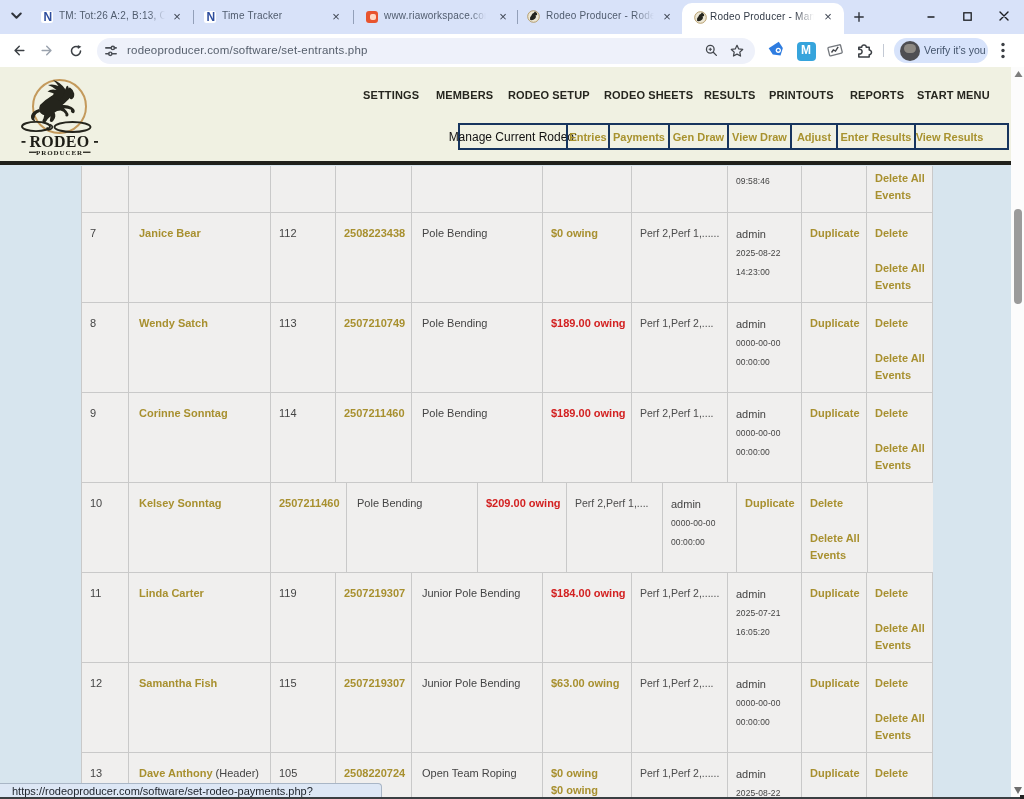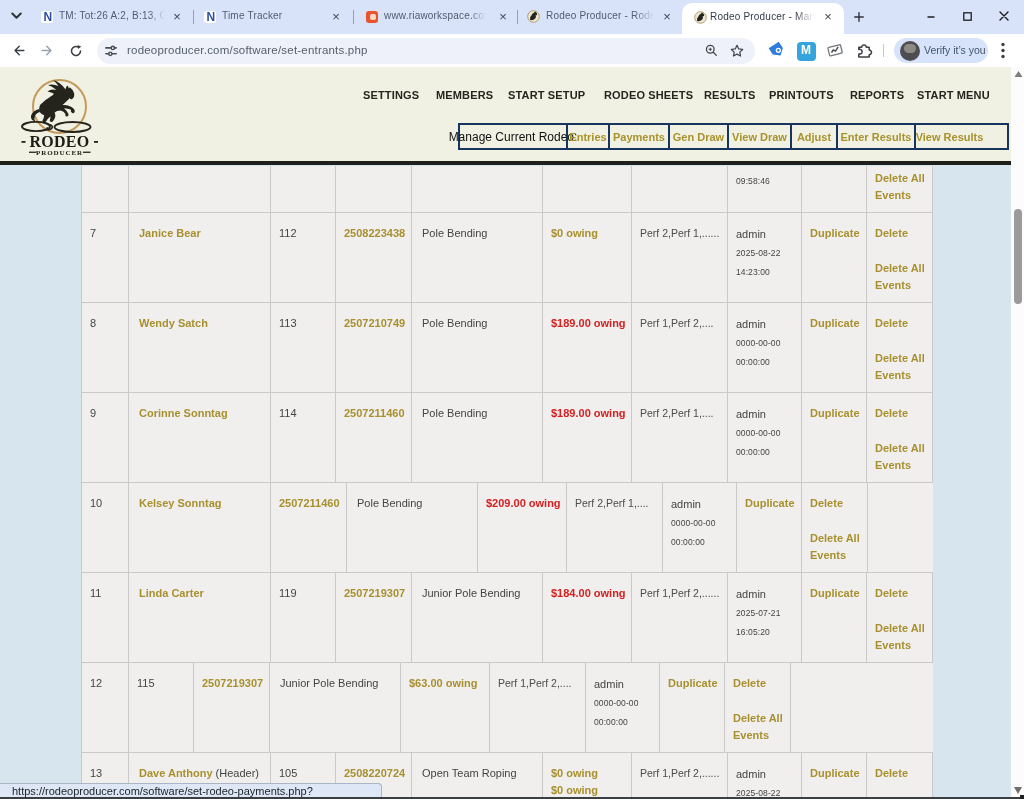--- a/index.html
+++ b/index.html
@@ -197,21 +197,21 @@
 
         <rect x="1.5" y="69" width="4" height="1.8" fill="#24241c"></rect>
         <rect x="74" y="69" width="4" height="1.8" fill="#24241c"></rect>
         <text x="39.5" y="74.5" text-anchor="middle" font-family="Liberation Serif, serif" font-weight="bold" font-size="16" letter-spacing="0.3" fill="#1d1d16">RODEO</text>
         <rect x="9" y="79.6" width="7.5" height="1.3" fill="#24241c"></rect>
         <rect x="63" y="79.6" width="7.5" height="1.3" fill="#24241c"></rect>
         <text x="39.5" y="82.8" text-anchor="middle" font-family="Liberation Serif, serif" font-weight="bold" font-size="7" letter-spacing="0.9" fill="#1d1d16">PRODUCER</text>
       </svg>
       <div class="nav" style="left:363px;">SETTINGS</div>
       <div class="nav" style="left:436px;">MEMBERS</div>
-      <div class="nav" style="left:508px;">START SETUP</div>
+      <div class="nav" style="left:508px;">RODEO SETUP</div>
       <div class="nav" style="left:604px;">RODEO SHEETS</div>
       <div class="nav" style="left:704px;">RESULTS</div>
       <div class="nav" style="left:769px;">PRINTOUTS</div>
       <div class="nav" style="left:850px;">REPORTS</div>
       <div class="nav" style="left:917px;">START MENU</div>
       <div id="managebox">
         <div class="mseg" style="width:106px;">Manage Current Rodeo:</div>
         <div class="mseg" style="width:42px;">Entries</div>
         <div class="mseg" style="width:60px;">Payments</div>
         <div class="mseg" style="width:59px;">Gen Draw</div>
@@ -290,20 +290,21 @@
             <div class="c c4 gold">2507219307</div>
             <div class="c c5">Junior Pole Bending</div>
             <div class="c c6 red">$184.00 owing</div>
             <div class="c c7">Perf 1,Perf 2,......</div>
             <div class="c c8">admin<br><span class="dt">2025-07-21</span><br><span class="tm">16:05:20</span></div>
             <div class="c c9 gold">Duplicate</div>
             <div class="c c10 gold">Delete<br><br>Delete All Events</div>
           </div>
         <div class="row">
             <div class="c c1">12</div>
+            <div class="c c2 gold">Samantha Fish</div>
             <div class="c c3">115</div>
             <div class="c c4 gold">2507219307</div>
             <div class="c c5">Junior Pole Bending</div>
             <div class="c c6 gold">$63.00 owing</div>
             <div class="c c7">Perf 1,Perf 2,....</div>
             <div class="c c8">admin<br><span class="dt">0000-00-00</span><br><span class="tm">00:00:00</span></div>
             <div class="c c9 gold">Duplicate</div>
             <div class="c c10 gold">Delete<br><br>Delete All Events</div>
           </div>
         <div class="row">

